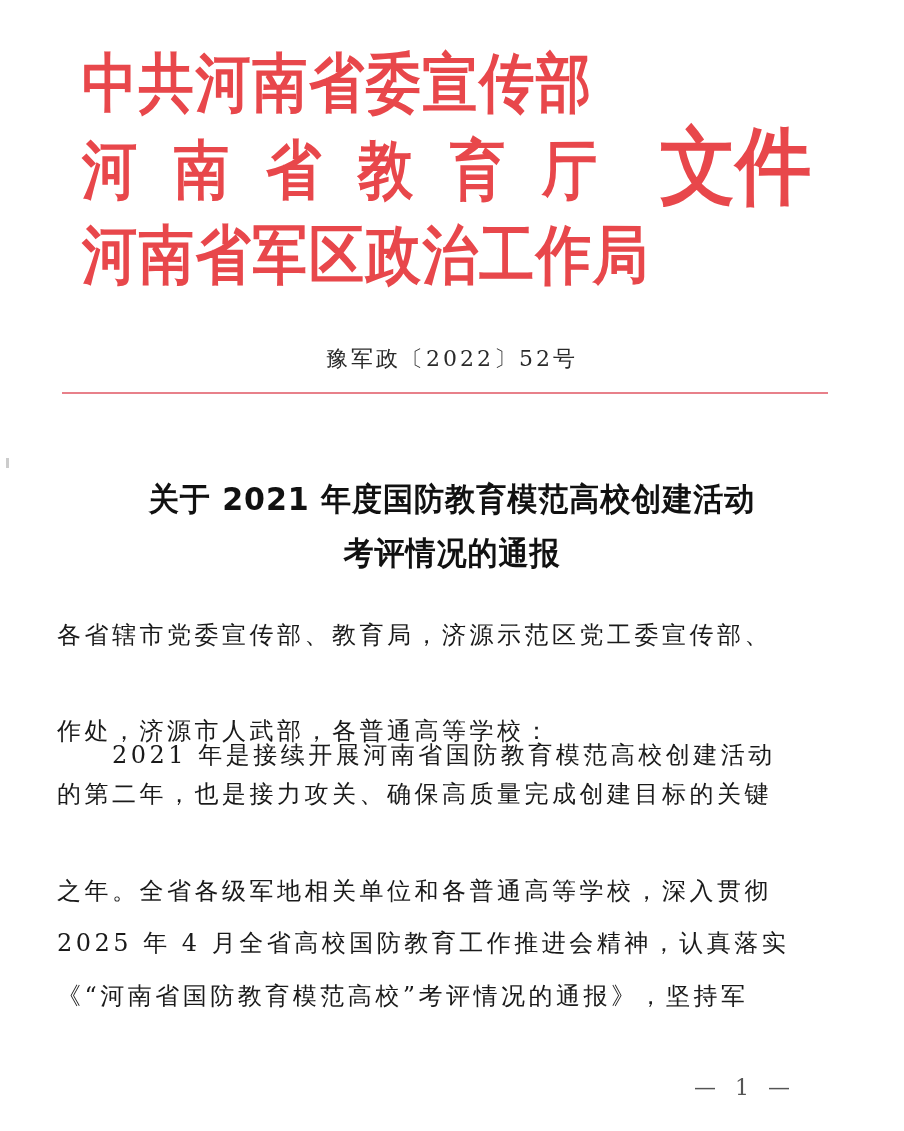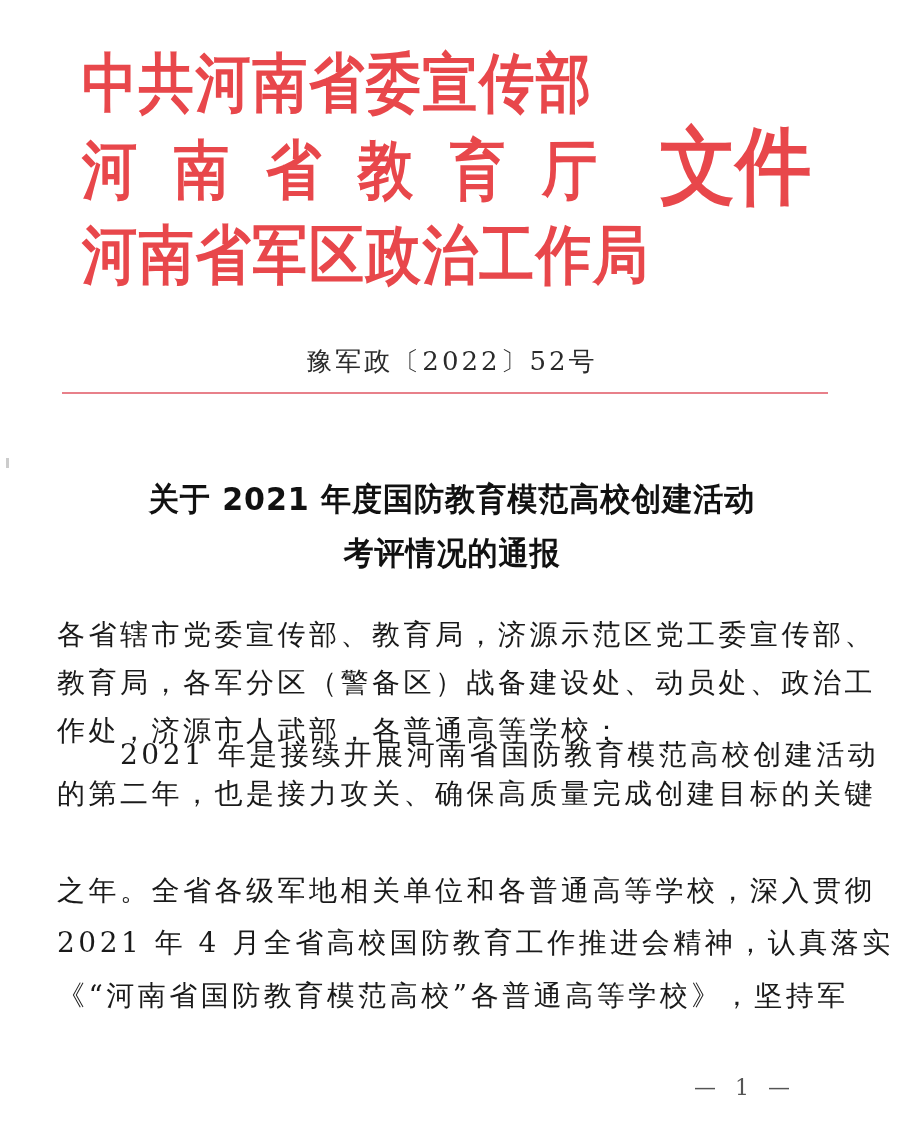--- a/index.html
+++ b/index.html
@@ -23,40 +23,40 @@
     .wenjian {
       position: absolute; left: 660px; top: 118px;
       font-family: "DejaVu Sans", "Liberation Sans", sans-serif;
       font-weight: bold; color: #e8474b;
       font-size: 84px; line-height: 96px; white-space: nowrap;
       transform: scaleX(0.9); transform-origin: left center;
     }
 
     .doc-number {
       position: absolute; left: 0; width: 904px; top: 344px;
-      text-align: center; font-size: 26px; letter-spacing: 3px; color: #2a2a2a;
+      text-align: center; font-size: 22px; letter-spacing: 3px; color: #2a2a2a;
     }
     .red-rule {
       position: absolute; left: 62px; width: 766px; top: 392px; height: 2px;
       background: #e8808a;
     }
 
     .title {
       position: absolute; left: 0; width: 904px;
       text-align: center; font-weight: bold; font-size: 32px; color: #111;
       font-family: "DejaVu Sans", "Liberation Sans", sans-serif;
       letter-spacing: 1px;
       transform: scaleX(0.94); transform-origin: center center;
     }
     #title1 { top: 478px; }
     #title2 { top: 532px; }
 
     .body-line {
       position: absolute; left: 57px; width: 790px;
-      font-size: 28px; line-height: 30px; color: #1a1a1a;
+      font-size: 24px; line-height: 30px; color: #1a1a1a;
       white-space: nowrap; letter-spacing: 3.5px;
     }
     .page-num {
       position: absolute; left: 694px; top: 1075px;
       font-size: 22px; color: #555; letter-spacing: 6px;
     }
     .speck { position: absolute; left: 6px; top: 458px; width: 3px; height: 10px; background: #ccc; }
   </style>
 </head>
 <body>
@@ -69,22 +69,21 @@
   <div id="hdr3" class="header-line">河南省军区政治工作局</div>
   <div class="wenjian">文件</div>
 
   <div class="doc-number">豫军政〔2022〕52号</div>
   <div class="red-rule"></div>
 
   <div id="title1" class="title">关于 2021 年度国防教育模范高校创建活动</div>
   <div id="title2" class="title">考评情况的通报</div>
 
   <div class="body-line" style="top:620px">各省辖市党委宣传部、教育局，济源示范区党工委宣传部、</div>
-  <div class="body-line" style="top:668px">教育局，各军分区（警备区）战备建设处、动员处、政治工</div>
   <div class="body-line" style="top:716px">作处，济源市人武部，各普通高等学校：</div>
   <div class="body-line" style="top:740px">　　2021 年是接续开展河南省国防教育模范高校创建活动</div>
   <div class="body-line" style="top:779px">的第二年，也是接力攻关、确保高质量完成创建目标的关键</div>
   <div class="body-line" style="top:876px">之年。全省各级军地相关单位和各普通高等学校，深入贯彻</div>
-  <div class="body-line" style="top:928px">2021 年 4 月全省高校国防教育工作推进会精神，认真落实</div>
-  <div class="body-line" style="top:981px">《“河南省国防教育模范高校”各普通高等学校》，坚持军</div>
+  <div class="body-line" style="top:928px">2025 年 4 月全省高校国防教育工作推进会精神，认真落实</div>
+  <div class="body-line" style="top:981px">《“河南省国防教育模范高校”考评情况的通报》，坚持军</div>
 
   <div class="page-num">— 1 —</div>
 </div>
 
 </body></html>

